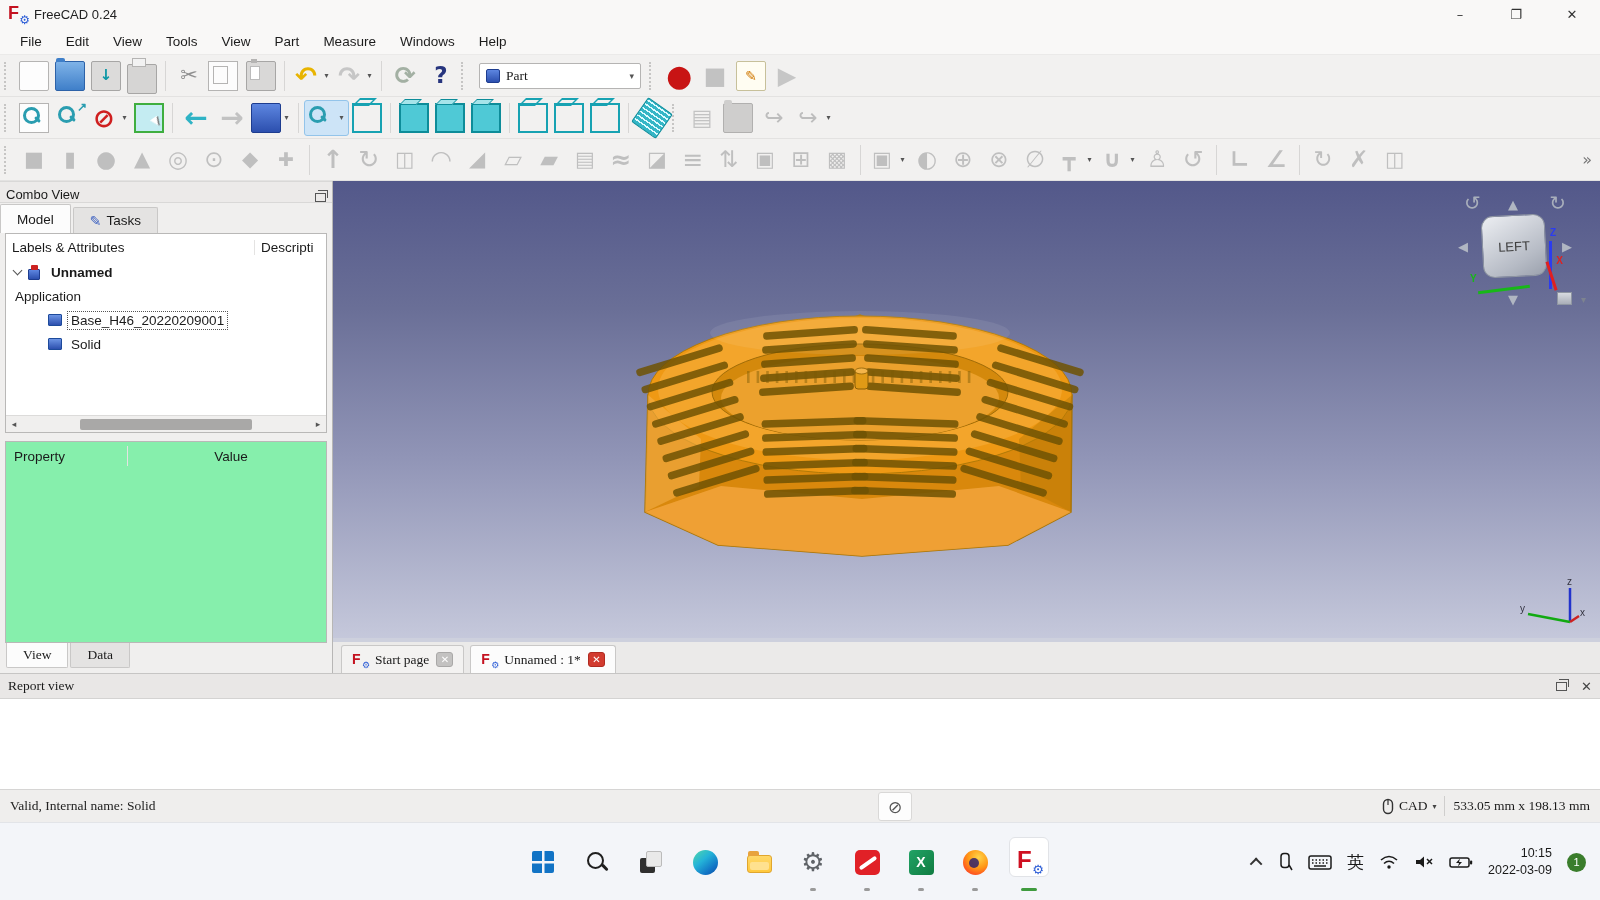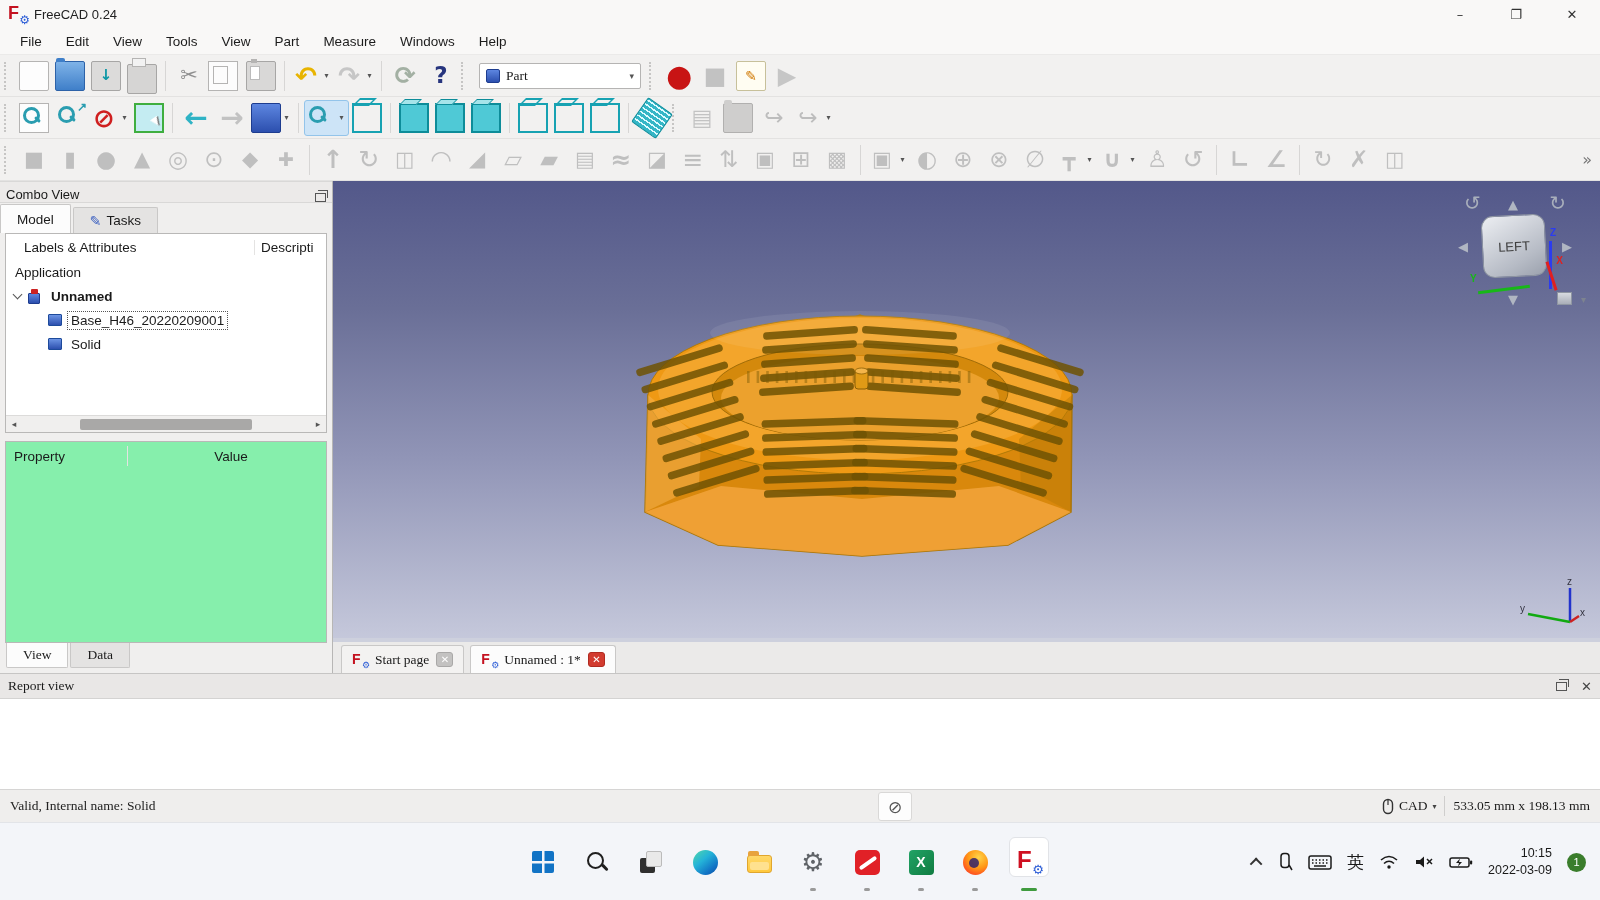--- a/index.html
+++ b/index.html
@@ -74,21 +74,21 @@
   .left-panel{width:333px;flex:0 0 auto;background:#f0efee;border-right:1px solid #b7b6b5;display:flex;flex-direction:column;}
   .combo-header{height:22px;display:flex;align-items:flex-end;background:#eceae9;border-top:1px solid #d9d8d7;border-bottom:1px solid #d9d8d7;padding:0 6px;}
   .combo-title{font-size:13px;flex:1;}
   .float-ic{width:11px;height:9px;border:1.5px solid #555;position:relative;background:#eceae9;}
   .float-ic::before{content:"";position:absolute;left:2px;top:-4px;width:9px;height:7px;border:1.5px solid #555;border-bottom:none;border-left:none;}
   .panel-tabs{height:30px;display:flex;align-items:flex-end;padding-left:0;background:#f0efee;}
   .ptab{height:26px;display:flex;align-items:center;gap:5px;padding:0 16px;font-size:13.5px;background:#e4e3e2;border:1px solid #c9c8c7;border-bottom:none;border-radius:2px 2px 0 0;margin-right:2px;}
   .ptab.active{background:#fcfcfc;height:29px;}
   .pencil{color:#3a5fc0;font-size:14px;font-family:"DejaVu Sans",sans-serif;}
   .tree-box{height:200px;margin:0 5px;background:#fff;border:1px solid #b9b8b7;display:flex;flex-direction:column;overflow:hidden;}
-  .tree-cols{display:flex;height:26px;align-items:center;flex:0 0 auto;padding-left:12px;}
+  .tree-cols{display:flex;height:26px;align-items:center;flex:0 0 auto;}
   .tree-cols .c1{flex:1;padding-left:6px;font-size:13.5px;}
   .tree-cols .c2{width:72px;border-left:1px solid #e4e3e2;padding-left:6px;font-size:13.5px;overflow:hidden;white-space:nowrap;}
   .tree-rows{flex:1;overflow:hidden;}
   .trow{display:flex;align-items:center;height:24px;font-size:13.5px;white-space:nowrap;}
   .trow .lab{padding:1px 3px;}
   .trow .lab.sel{outline:1px dotted #555;}
   .chev{width:7px;height:7px;border-left:1.5px solid #555;border-bottom:1.5px solid #555;transform:rotate(-45deg);margin:0 6px 3px 8px;flex:0 0 auto;}
   .fc-doc{width:15px;height:15px;position:relative;margin-right:6px;flex:0 0 auto;}
   .fc-doc .b{position:absolute;left:1px;bottom:0;width:12px;height:11px;background:linear-gradient(#5d86e0,#2c4fae);border:1px solid #1d3c8f;border-radius:1px;}
   .fc-doc .r{position:absolute;left:4px;top:0;width:7px;height:5px;background:#cc2222;border-radius:1px;}
@@ -602,30 +602,30 @@
             <span class="pencil">✎</span>
             <span>Tasks</span>
           </span>
       </div>
       <div class="tree-box">
         <div class="tree-cols">
           <span class="c1">Labels &amp; Attributes</span>
           <span class="c2">Descripti</span>
         </div>
         <div class="tree-rows" id="tree-rows">
-            <div class="trow" style="padding-left: 6px;">
-              <span class="lab">Application</span>
-            </div>
             <div class="trow">
               <span class="chev"></span>
               <span class="fc-doc">
                 <span class="b"></span>
                 <span class="r"></span>
               </span>
               <span class="lab" style="font-weight: 600;">Unnamed</span>
+            </div>
+            <div class="trow" style="padding-left: 6px;">
+              <span class="lab">Application</span>
             </div>
             <div class="trow" style="padding-left: 42px;">
               <span class="bluecube"></span>
               <span class="lab sel">Base_H46_20220209001</span>
             </div>
             <div class="trow" style="padding-left: 42px;">
               <span class="bluecube"></span>
               <span class="lab">Solid</span>
             </div>
           </div>

